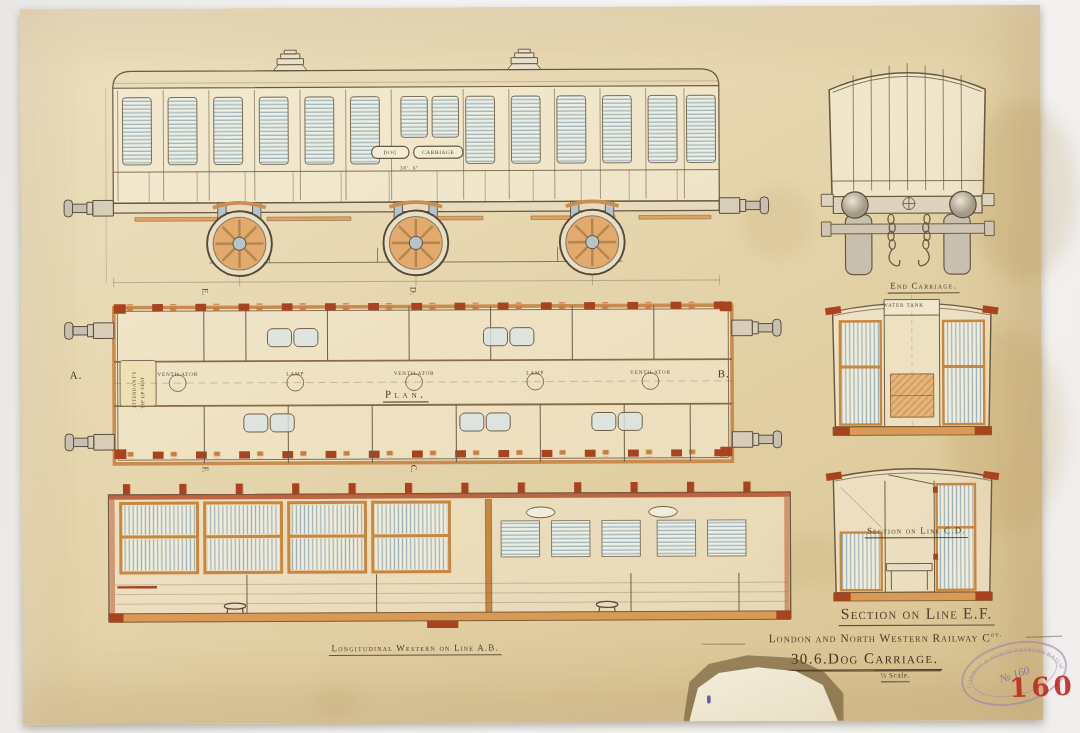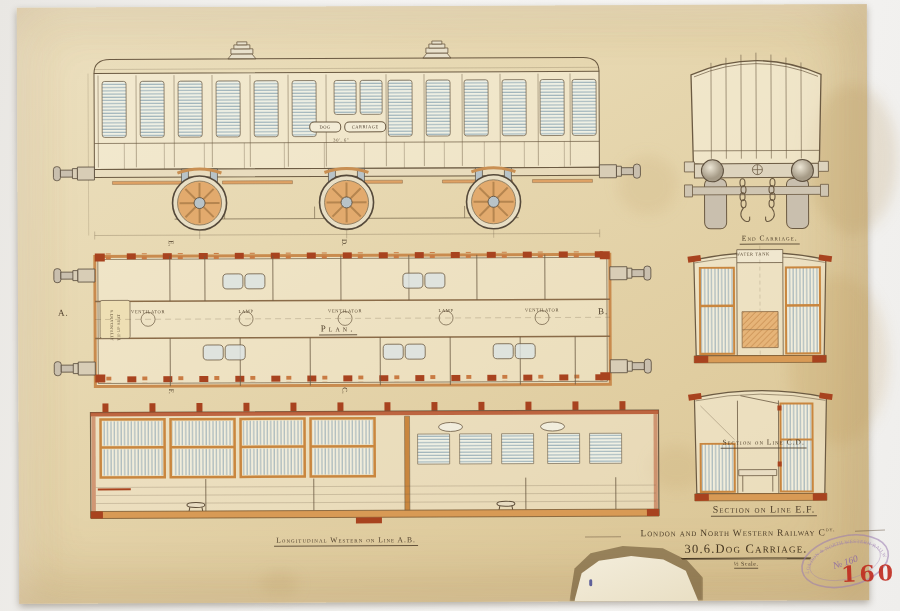--- a/index.html
+++ b/index.html
@@ -13,21 +13,21 @@
   .stain{position:absolute;border-radius:50%;filter:blur(7px);pointer-events:none;}
   svg.d{position:absolute;overflow:visible;}
   .lab{position:absolute;text-align:center;color:#50402c;letter-spacing:1px;font-variant:small-caps;}
   .lab .ul{display:inline-block;border-bottom:1px solid rgba(80,64,44,.85);padding:0 2px 1px 2px;}
   .tinylab{position:absolute;text-align:center;color:#5a4a34;letter-spacing:.6px;}
   .marker{position:absolute;color:#50402c;font-size:7px;transform:rotate(90deg);}
   .plate{position:absolute;border:1px solid #6b5a42;border-radius:5px;background:#f3ecd6;
     font-size:4.5px;line-height:9px;text-align:center;color:#4f4030;letter-spacing:.5px;}
   .tb-company{position:absolute;left:599px;top:522px;width:240px;text-align:center;font-size:9.5px;letter-spacing:.8px;font-variant:small-caps;color:#4d3d28;}
   .tb-company sup{font-size:6px;}
-  .tb-title{position:absolute;left:637px;top:537px;width:180px;text-align:center;font-size:12.5px;letter-spacing:1.2px;font-variant:small-caps;color:#43341f;}
+  .tb-title{position:absolute;left:637px;top:537px;width:180px;font-size:12.5px;letter-spacing:1.2px;font-variant:small-caps;color:#43341f;}
   .tb-title .ul{display:inline-block;border-bottom:1.6px solid #43341f;box-shadow:0 2px 0 -1px rgba(67,52,31,.6);padding:0 3px 1px 3px;}
   .tb-scale{position:absolute;left:687px;top:556px;width:80px;text-align:center;font-size:6px;letter-spacing:.5px;color:#4d3d28;}
   .tb-scale .ul{display:inline-block;border-bottom:.8px solid rgba(77,61,40,.8);padding-bottom:.5px;}
   .rule{position:absolute;height:1px;background:rgba(90,70,50,.45);}
   .rednum{position:absolute;left:822px;top:556px;width:48px;font-size:22px;font-weight:bold;
     color:#c02a1e;letter-spacing:3px;transform:rotate(-2deg);font-family:"DejaVu Serif",serif;opacity:.9;}
   .stamp{position:absolute;left:778px;top:527px;transform:rotate(-13deg);opacity:.85;}
   .tear-shadow{position:absolute;left:550px;top:536px;width:134px;height:60px;background:rgba(95,72,40,.55);
     clip-path:polygon(0% 100%,4% 45%,16% 20%,40% 8%,70% 12%,88% 32%,100% 62%,100% 100%);filter:blur(1px);}
   .tear-paper{position:absolute;left:555px;top:544px;width:124px;height:52px;
@@ -358,21 +358,21 @@
   <div class="lab" style="left:280px;top:317px;width:80px;font-size:9px;letter-spacing:3px;"><span class="ul">Plan.</span></div>
 
   <div class="lab" style="left:187px;top:529px;width:280px;font-size:7.5px;"><span class="ul">Longitudinal Western on Line A.B.</span></div>
 
   <div class="lab" style="left:672px;top:229px;width:160px;font-size:7.5px;"><span class="ul">End Carriage.</span></div>
 
   <div class="tinylab" style="left:700px;top:247px;width:70px;font-size:4.5px;">WATER TANK</div>
 
   <div class="lab" style="left:665px;top:389px;width:160px;font-size:7.5px;margin-top:44px;"><span class="ul">Section on Line C.D.</span></div>
 
-  <div class="lab" style="left:665px;top:499px;width:160px;font-size:10px;"><span class="ul">Section on Line E.F.</span></div>
+  <div class="lab" style="left:665px;top:499px;width:160px;font-size:13px;"><span class="ul">Section on Line E.F.</span></div>
 
   <div class="rule" style="left:566px;top:531px;width:36px;"></div>
   <div class="rule" style="left:836px;top:526px;width:30px;transform:rotate(-2deg);"></div>
   <div class="tb-company"><span>London and North Western Railway C</span><sup>oy.</sup></div>
   <div class="tb-title"><span class="ul">30.6.Dog Carriage.</span></div>
   <div class="tb-scale"><span class="ul">½ Scale.</span></div>
 
   <svg class="stamp" width="96" height="60" viewBox="0 0 96 60">
     <defs>
           <path id="arcTop" d="M10 36 A38 23 0 0 1 86 36" fill="none"></path>

